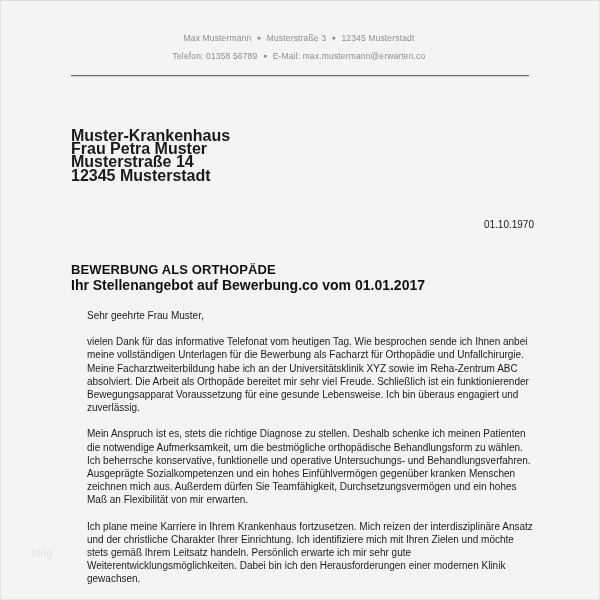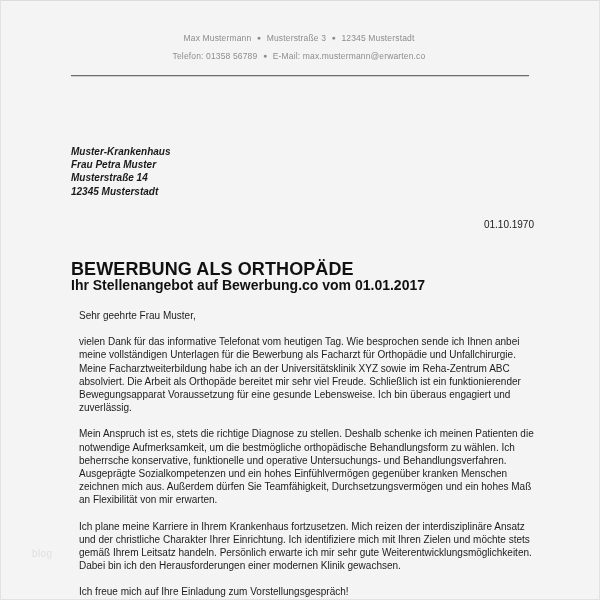--- a/index.html
+++ b/index.html
@@ -57,46 +57,45 @@
     top: 74px;
     height: 0;
     border-top: 1px solid #6e6e6e;
     border-bottom: 1px solid #cfcfcf;
   }
 
   
   .recipient {
     position: absolute;
     left: 70px;
-    top: 144px;
-    font-size: 10px;
+    top: 128px;
+    font-size: 16px;
     font-weight: bold;
     line-height: 13.2px;
     color: #1a1a1a;
-    font-style: italic;
   }
 
   
   .date {
     position: absolute;
     right: 65px;
     top: 218px;
     font-size: 10px;
     color: #1a1a1a;
     text-align: right;
   }
 
   
   .subject {
     position: absolute;
     left: 70px;
     top: 261px;
   }
   .subject-title {
-    font-size: 18px;
+    font-size: 13px;
     font-weight: bold;
     letter-spacing: 0.1px;
     color: #111111;
     line-height: 15px;
   }
   .subject-sub {
     font-size: 14px;
     font-weight: bold;
     color: #111111;
     line-height: 14px;
@@ -107,21 +106,21 @@
   .body {
     position: absolute;
     left: 70px;
     top: 308px;
     width: 466px;
     font-size: 10px;
     line-height: 13.2px;
     color: #1c1c1c;
   }
   .body p {
-    margin: 0 0 13px 8px;
+    margin: 0 0 13px 16px;
   }
   .body p:last-child {
     margin-bottom: 0;
   }
 
   
   .watermark {
     position: absolute;
     left: 31px;
     top: 547px;

